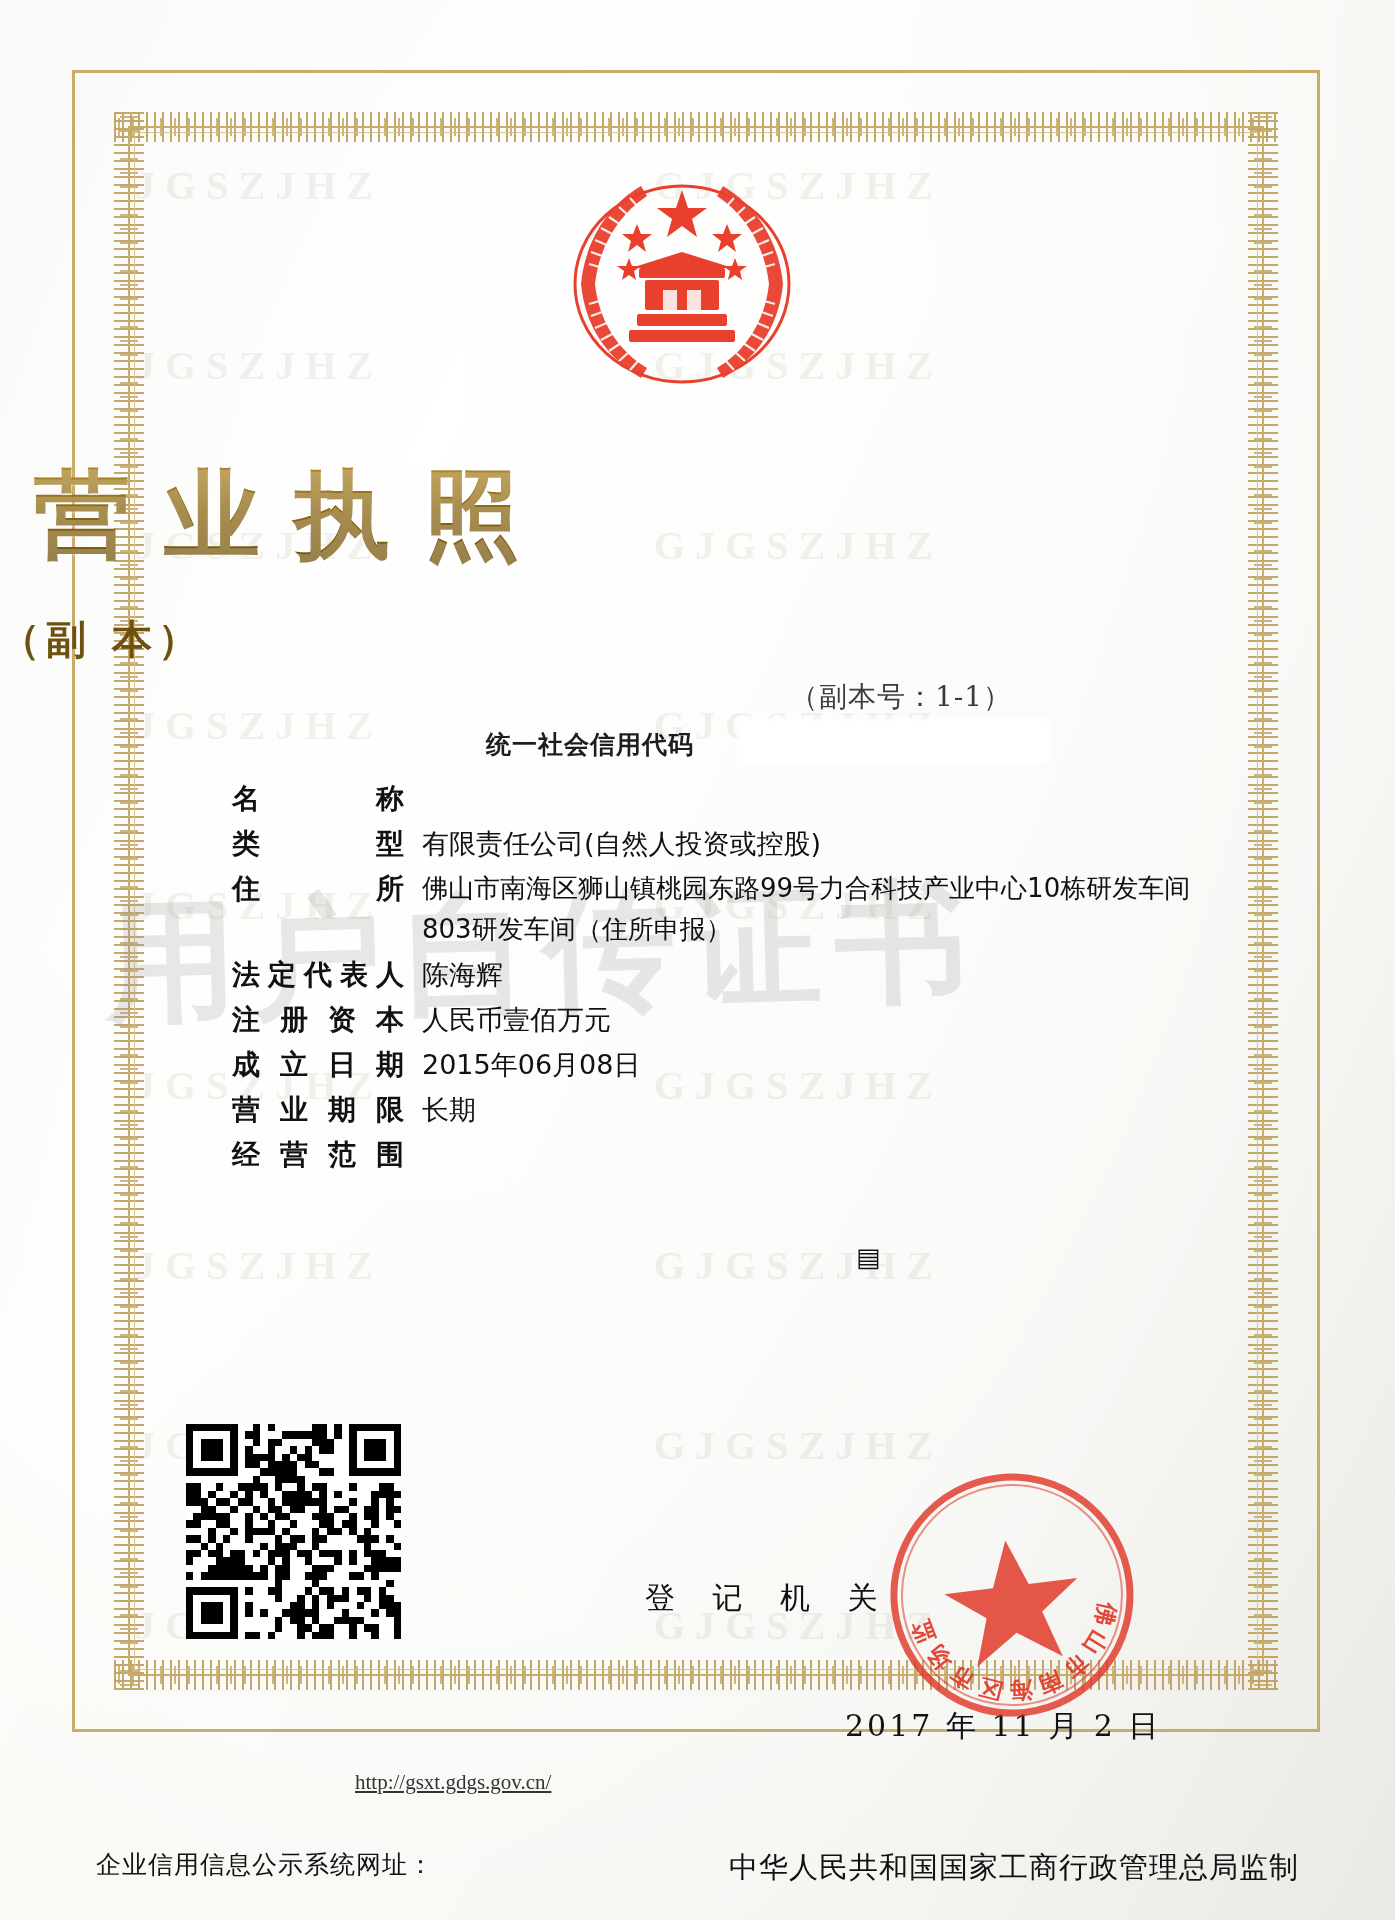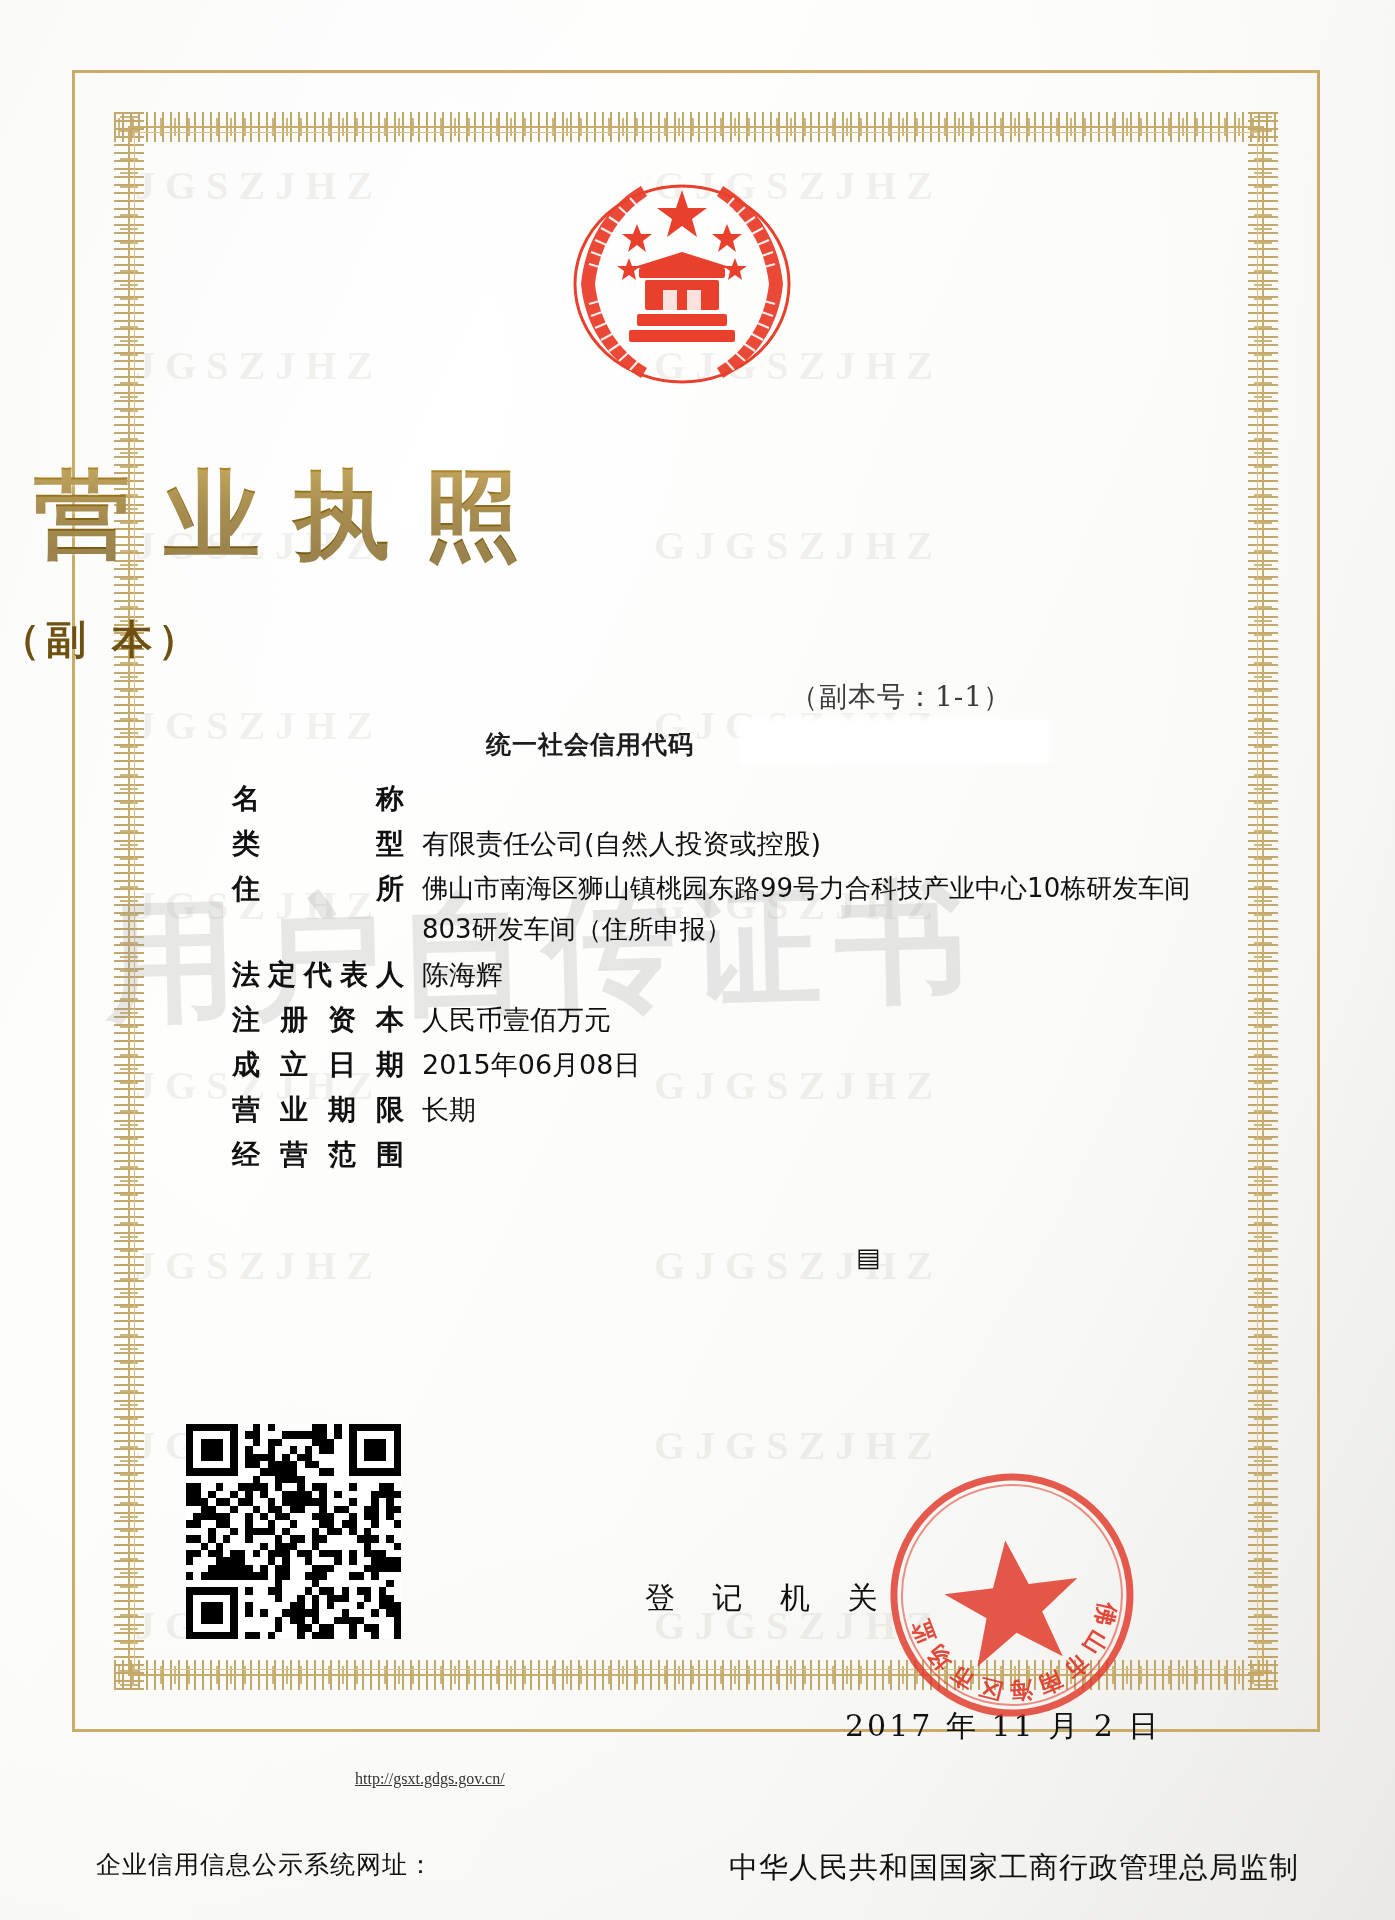--- a/index.html
+++ b/index.html
@@ -180,21 +180,21 @@
     font-weight:400;font-size:30px;letter-spacing:14px;color:#111;
   }
   .reg-date{
     position:absolute;left:845px;top:1697px;
     font-family:"DejaVu Serif", serif;
     font-size:30px;color:#111;letter-spacing:3px;margin-top:9px;
   }
   .url{
     position:absolute;left:355px;top:1770px;
     font-family:"Liberation Serif", serif;
-    font-size:16px;color:#333;text-decoration:underline;
+    font-size:21px;color:#333;text-decoration:underline;
   }
 
   
   .seal{
     position:absolute;left:885px;top:1468px;width:255px;height:255px;
     transform:rotate(-7deg);
     opacity:.92;
   }
 
   

